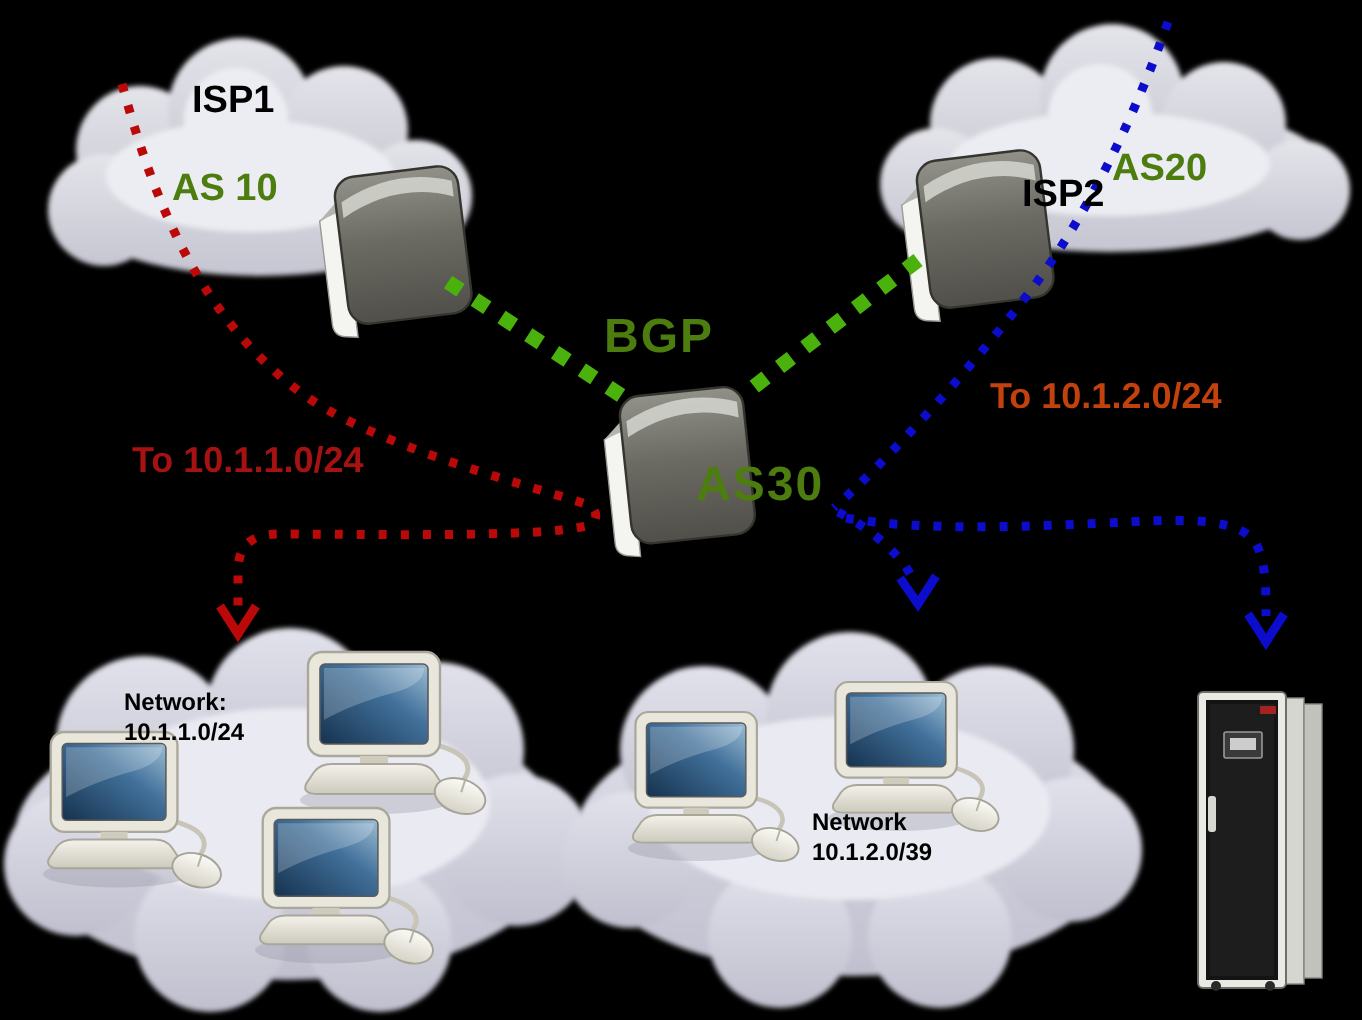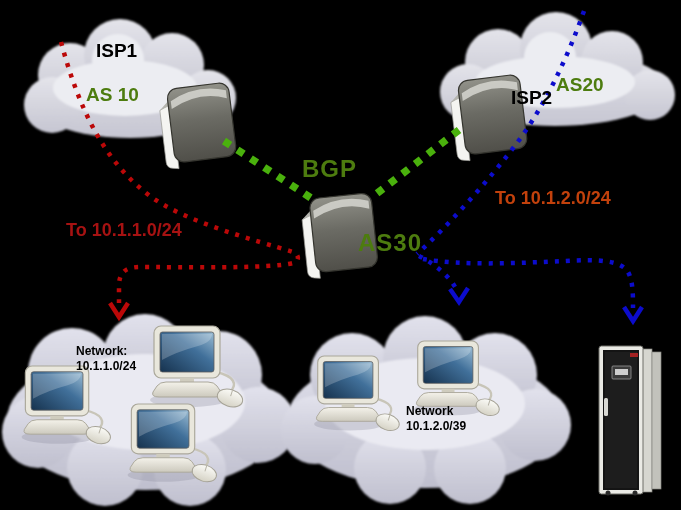--- a/index.html
+++ b/index.html
@@ -169,26 +169,26 @@
   </g>
 </svg>
 
   <div class="lbl c-black fs19" style="left:96px; top:40px;">ISP1</div>
   <div class="lbl c-green fs19" style="left:86px; top:84px;">AS 10</div>
 
   <div class="lbl c-black fs19" style="left:511px; top:42px;margin-top:45px;">ISP2</div>
   <div class="lbl c-green fs19" style="left:556px; top:74px;">AS20</div>
 
   <div class="lbl c-green fs21" style="left:302px; top:155px;">BGP</div>
-  <div class="lbl c-green fs21" style="left:358px; top:229px;">AS30</div>
+  <div class="lbl c-green fs21" style="left:348px; top:229px;">AS30</div>
 
   <div class="lbl c-red fs18" style="left:66px; top:180px;margin-top:40px;">To 10.1.1.0/24</div>
   <div class="lbl c-blue fs18" style="left:495px; top:188px;">To 10.1.2.0/24</div>
 
-  <div class="lbl c-black fs12" style="left:76px; top:344px;">
+  <div class="lbl c-black fs12" style="left:62px; top:344px;">
     <div>Network:</div>
     <div>10.1.1.0/24</div>
   </div>
 
   <div class="lbl c-black fs12" style="left:406px; top:404px;">
     <div>Network</div>
     <div>10.1.2.0/39</div>
   </div>
 
 </div>

